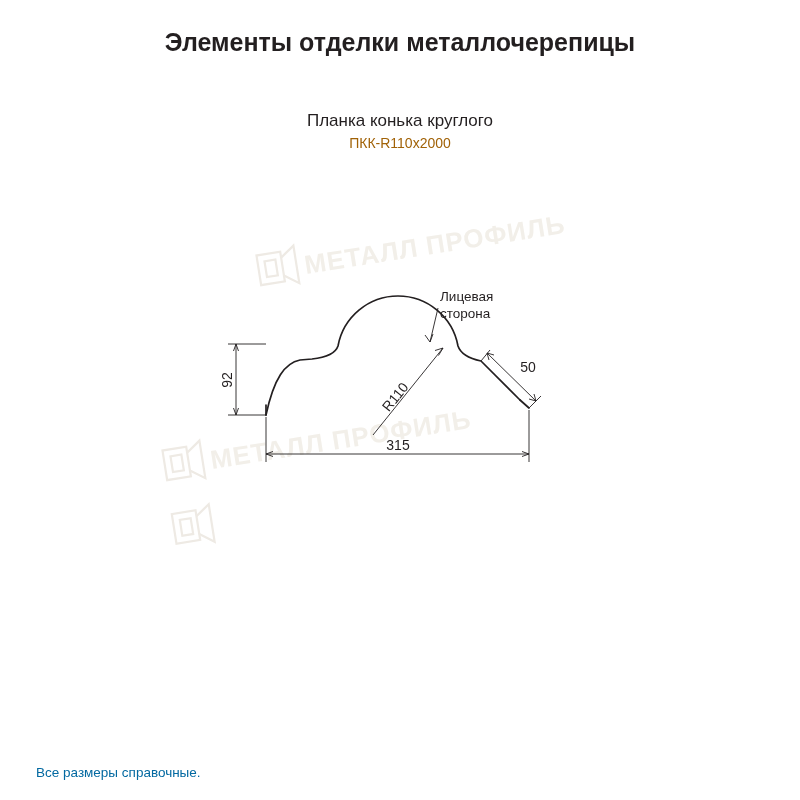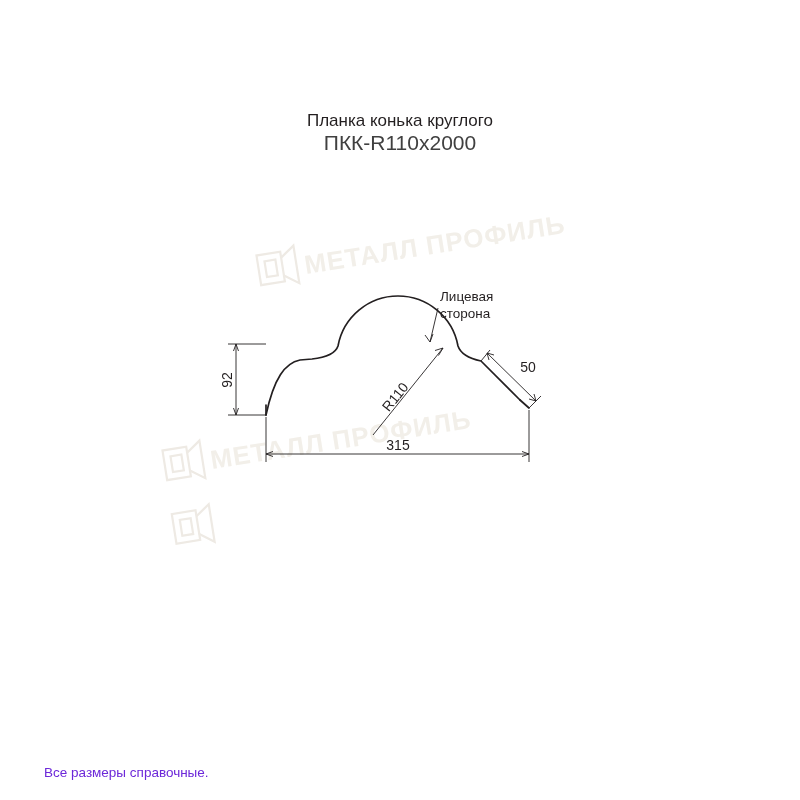--- a/index.html
+++ b/index.html
@@ -37,38 +37,38 @@
     left: 0;
     width: 800px;
     text-align: center;
   }
   .subtitle {
     font-size: 17px;
     color: #231f20;
     line-height: 22px;
   }
   .subtitle-code {
-    font-size: 21px;
-    color: #404040;
+    font-size: 14px;
+    color: #a16207;
     line-height: 22px;
   }
   .drawing {
     position: absolute;
     top: 200px;
     left: 0;
     width: 800px;
     height: 360px;
   }
   .footer {
     position: absolute;
-    left: 44px;
+    left: 36px;
     bottom: 18px;
     font-size: 13.5px;
     line-height: 19px;
-    color: #6d28d9;
+    color: #0369a1;
   }
   .footer div { white-space: nowrap; }
   svg { display: block; }
   .wm {
     fill: none;
     stroke: #eeeae4;
     stroke-width: 2.2;
   }
   .wm-text {
     fill: #f2efe9;
@@ -103,20 +103,21 @@
     fill: #231f20;
     font-family: "Liberation Sans", sans-serif;
     font-size: 13.5px;
   }
 </style>
 </head>
 <body>
 
 <div class="page">
 
+  <div class="title">Элементы отделки металлочерепицы</div>
 
   <div class="subtitle-block">
     <div class="subtitle">Планка конька круглого</div>
     <div class="subtitle-code">ПКК-R110x2000</div>
   </div>
 
   <div class="drawing">
     <svg width="800" height="360" viewBox="0 0 800 360">
 
       <g transform="translate(252,40) rotate(-9)">

